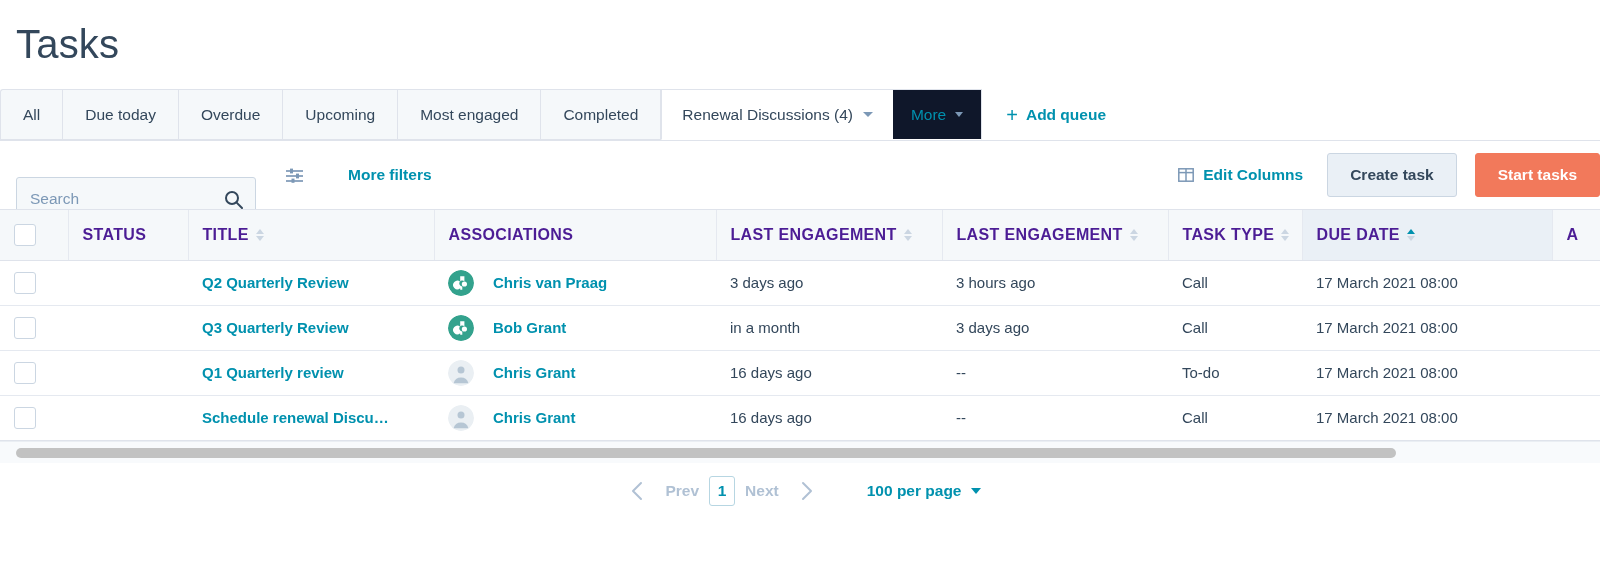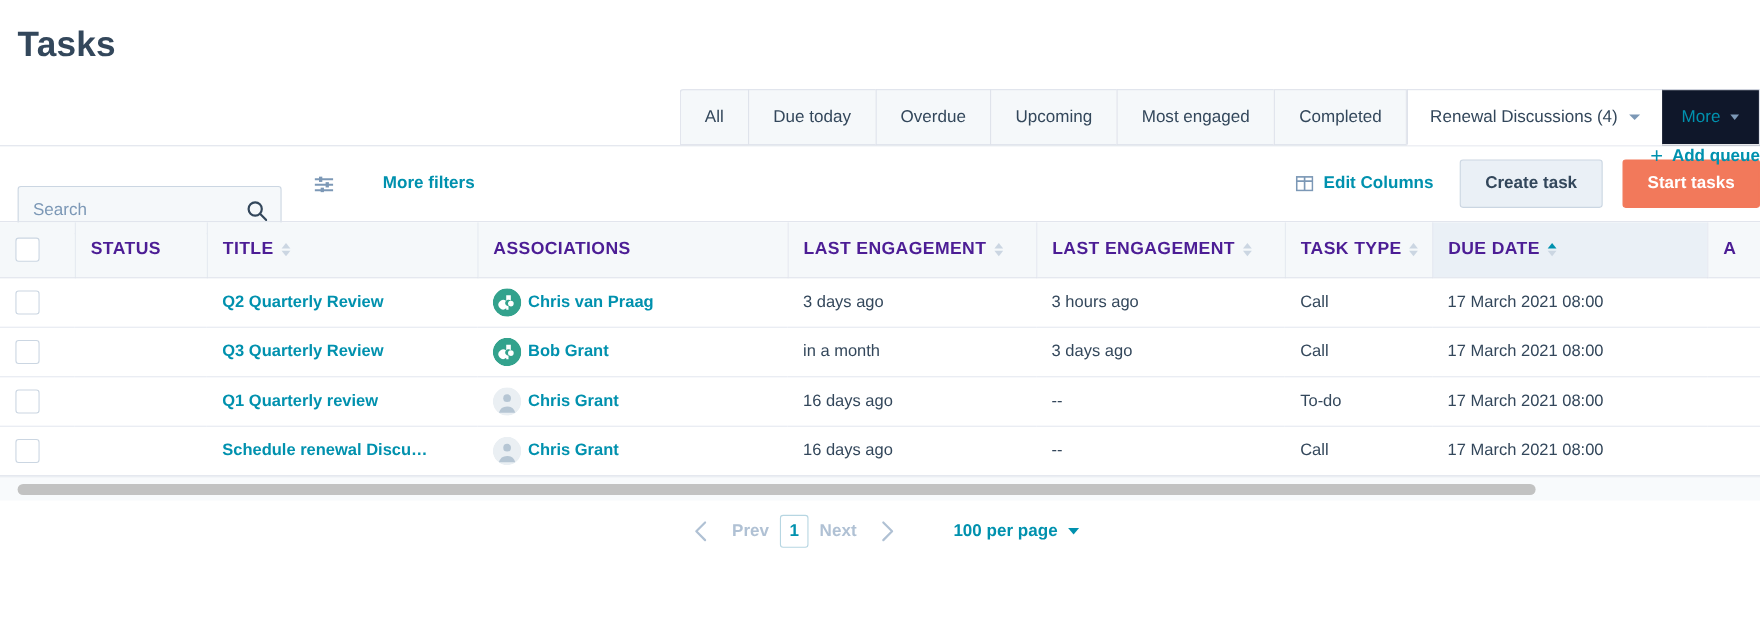--- a/index.html
+++ b/index.html
@@ -7,37 +7,35 @@
   body {
     width:1600px; height:566px;
     background:#ffffff;
     font-family:"Liberation Sans", sans-serif;
     color:#33475b;
     overflow:hidden;
   }
 
   
   .page-title {
-    font-size:32px;
-    font-weight:700;
+    font-size:40px;
+    font-weight:400;
     color:#33475b;
     padding:22px 0 0 16px;
     letter-spacing:0.2px;
   }
 
   
   .tabs-row {
     display:flex;
     align-items:flex-end;
     margin-top:22px;
-    padding-left:16px;
     border-bottom:1px solid #dfe3eb;
     height:52px;
     position:relative;
-    flex-direction:column;
   }
   .tabs-group { display:flex; align-items:stretch; height:51px; }
   .tab {
     display:flex; align-items:center; justify-content:center;
     padding:0 22px;
     font-size:15.5px;
     color:#33475b;
     background:#f5f8fa;
     border:1px solid #dfe3eb;
     border-right:none;
@@ -237,21 +235,21 @@
   }
   tbody tr:last-child td { border-bottom:none; }
   .cell-link {
     color:#0091ae;
     font-weight:600;
     text-overflow:ellipsis;
     overflow:hidden;
     display:block;
   }
   .assoc { display:flex; align-items:center; }
-  .assoc-name { color:#0091ae; font-weight:600; margin-left:6px; }
+  .assoc-name { color:#0091ae; font-weight:600; margin-left:19px; }
   .avatar { width:26px; height:26px; flex:0 0 26px; border-radius:50%; overflow:hidden; display:block; }
 
   .cb {
     width:22px; height:22px;
     border:1px solid #cbd6e2;
     border-radius:3px;
     background:#ffffff;
     display:block;
   }
 

